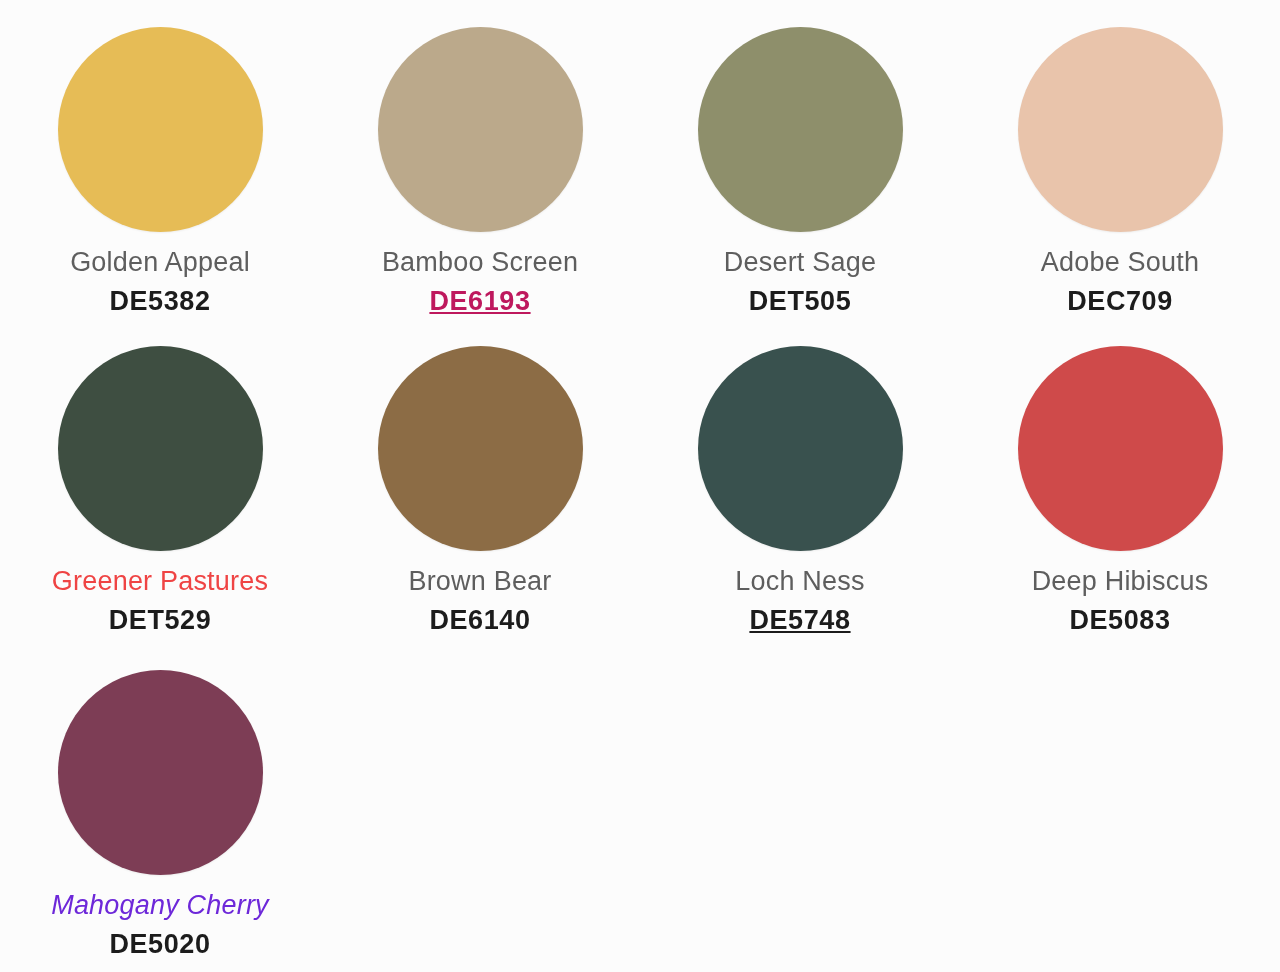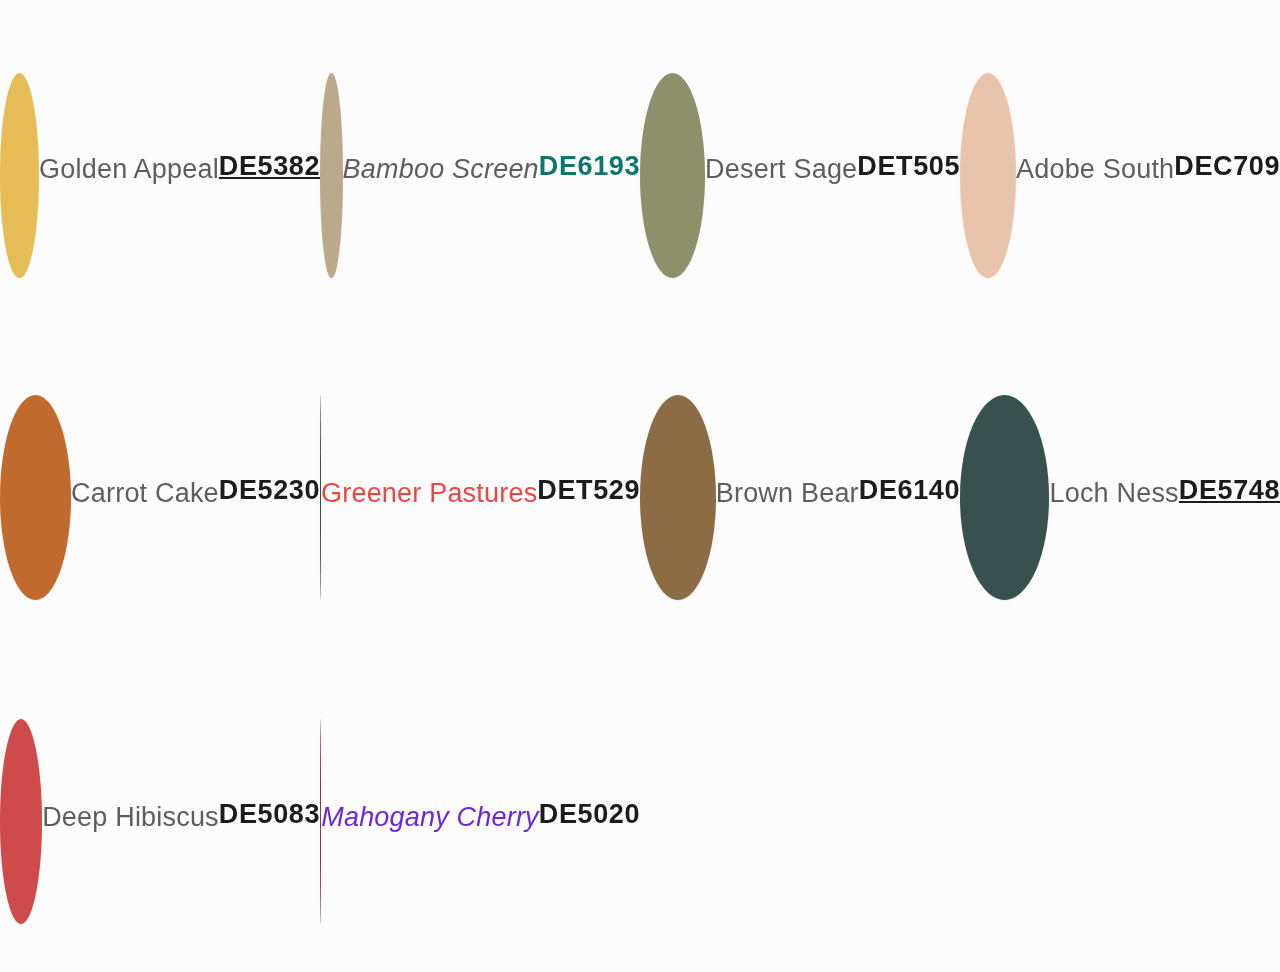--- a/index.html
+++ b/index.html
@@ -19,21 +19,21 @@
     height: 972px;
     display: grid;
     grid-template-columns: repeat(4, 320px);
     grid-template-rows: repeat(3, 324px);
     box-sizing: border-box;
   }
 
   .swatch-cell {
     position: relative;
     display: flex;
-    flex-direction: row;
+    flex-direction: column;
     align-items: center;
     justify-content: flex-start;
   }
 
   .swatch-circle {
     width: 205px;
     height: 205px;
     border-radius: 50%;
     margin-top: 27px;
     background: #cccccc;
@@ -65,46 +65,41 @@
   .row-3 .swatch-circle { margin-top: 22px; }
 </style>
 </head>
 <body style="background: rgb(252, 252, 252);">
 
 <div id="palette-grid">
 
   <div class="swatch-cell row-1">
     <div class="swatch-circle" style="background: rgb(230, 188, 86);"></div>
     <div class="swatch-name" style="color: rgb(94, 94, 94);">Golden Appeal</div>
-    <div class="swatch-code" style="color: rgb(28, 28, 28); text-decoration: underline;">DE5382</div>
+    <div class="swatch-code" style="color: rgb(28, 28, 28);">DE5382</div>
   </div>
 
   <div class="swatch-cell row-1">
     <div class="swatch-circle" style="background: rgb(187, 169, 139);"></div>
-    <div class="swatch-name" style="color: rgb(94, 94, 94); font-style: italic;">Bamboo Screen</div>
-    <div class="swatch-code" style="color: #0f766e;">DE6193</div>
+    <div class="swatch-name" style="color: rgb(94, 94, 94);">Bamboo Screen</div>
+    <div class="swatch-code" style="color: #be185d; text-decoration: underline;">DE6193</div>
   </div>
 
   <div class="swatch-cell row-1">
     <div class="swatch-circle" style="background: rgb(142, 143, 107);"></div>
     <div class="swatch-name" style="color: rgb(94, 94, 94);">Desert Sage</div>
     <div class="swatch-code" style="color: rgb(28, 28, 28);">DET505</div>
   </div>
 
   <div class="swatch-cell row-1">
     <div class="swatch-circle" style="background: rgb(233, 196, 171);"></div>
     <div class="swatch-name" style="color: rgb(94, 94, 94);">Adobe South</div>
     <div class="swatch-code" style="color: rgb(28, 28, 28);">DEC709</div>
   </div>
 
-  <div class="swatch-cell row-2">
-    <div class="swatch-circle" style="background: rgb(192, 106, 46);"></div>
-    <div class="swatch-name" style="color: rgb(94, 94, 94);">Carrot Cake</div>
-    <div class="swatch-code" style="color: rgb(28, 28, 28);">DE5230</div>
-  </div>
 
 
 
   <div class="swatch-cell row-2">
     <div class="swatch-circle" style="background: rgb(62, 78, 65);"></div>
     <div class="swatch-name" style="color: #ef4444;">Greener Pastures</div>
     <div class="swatch-code" style="color: rgb(28, 28, 28);">DET529</div>
   </div>
 
   <div class="swatch-cell row-3">

